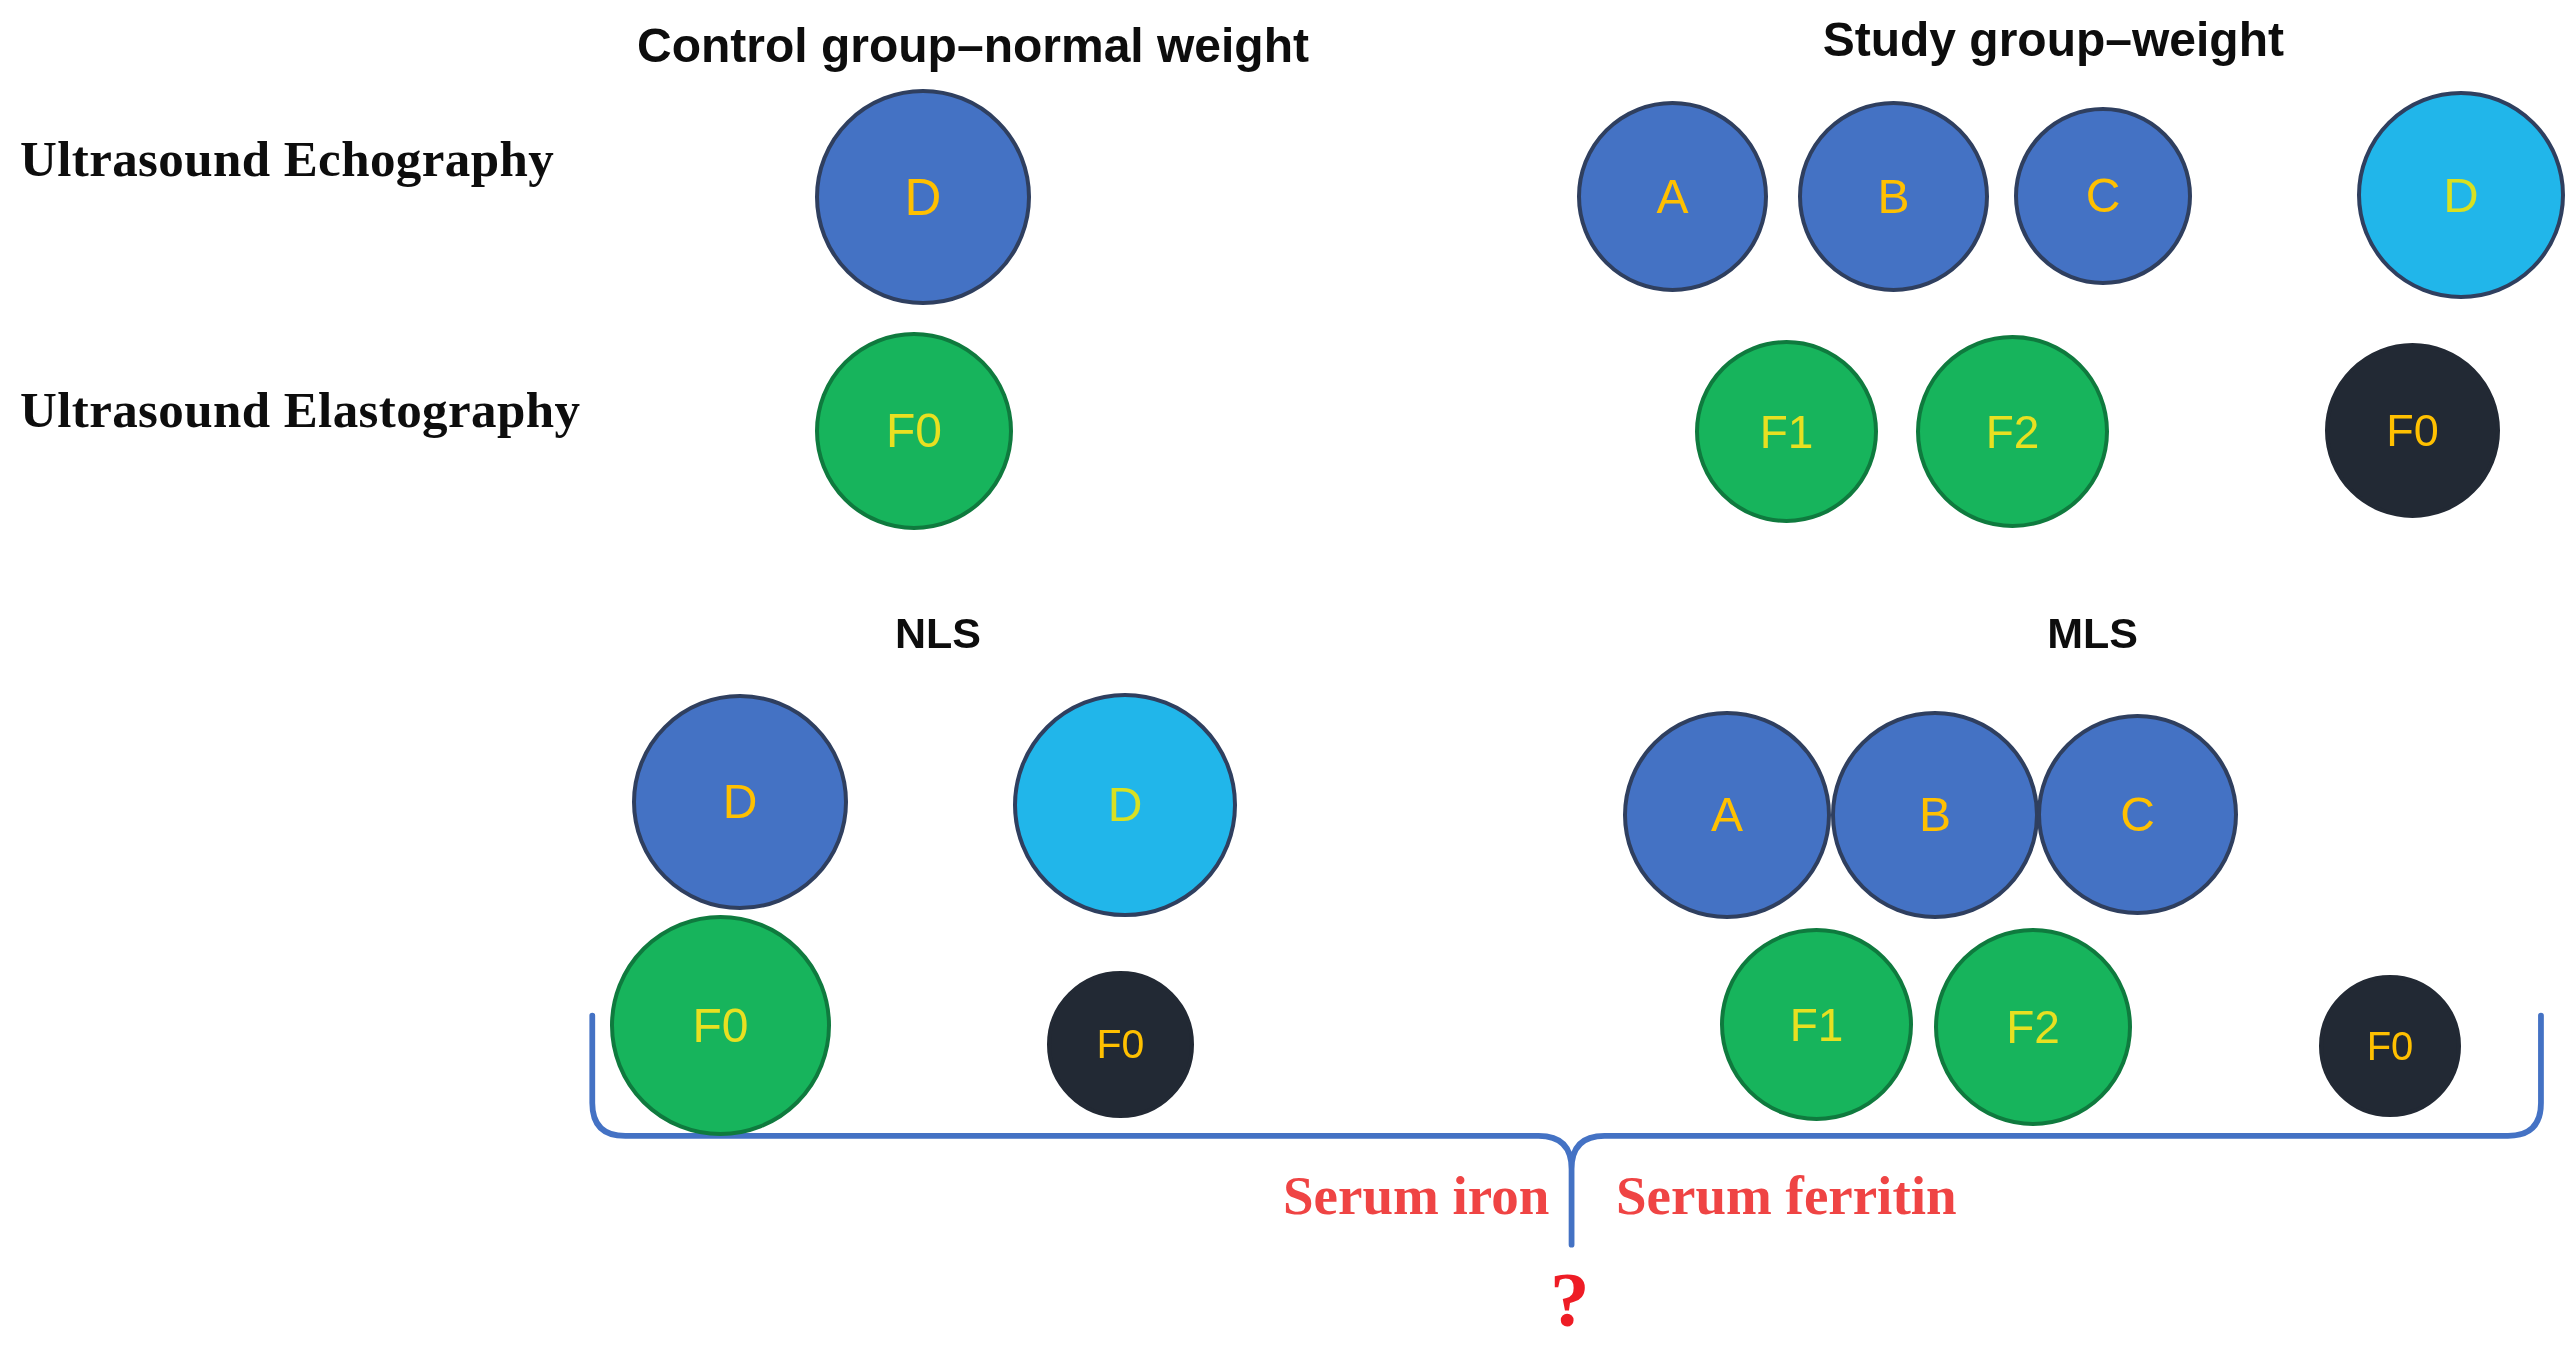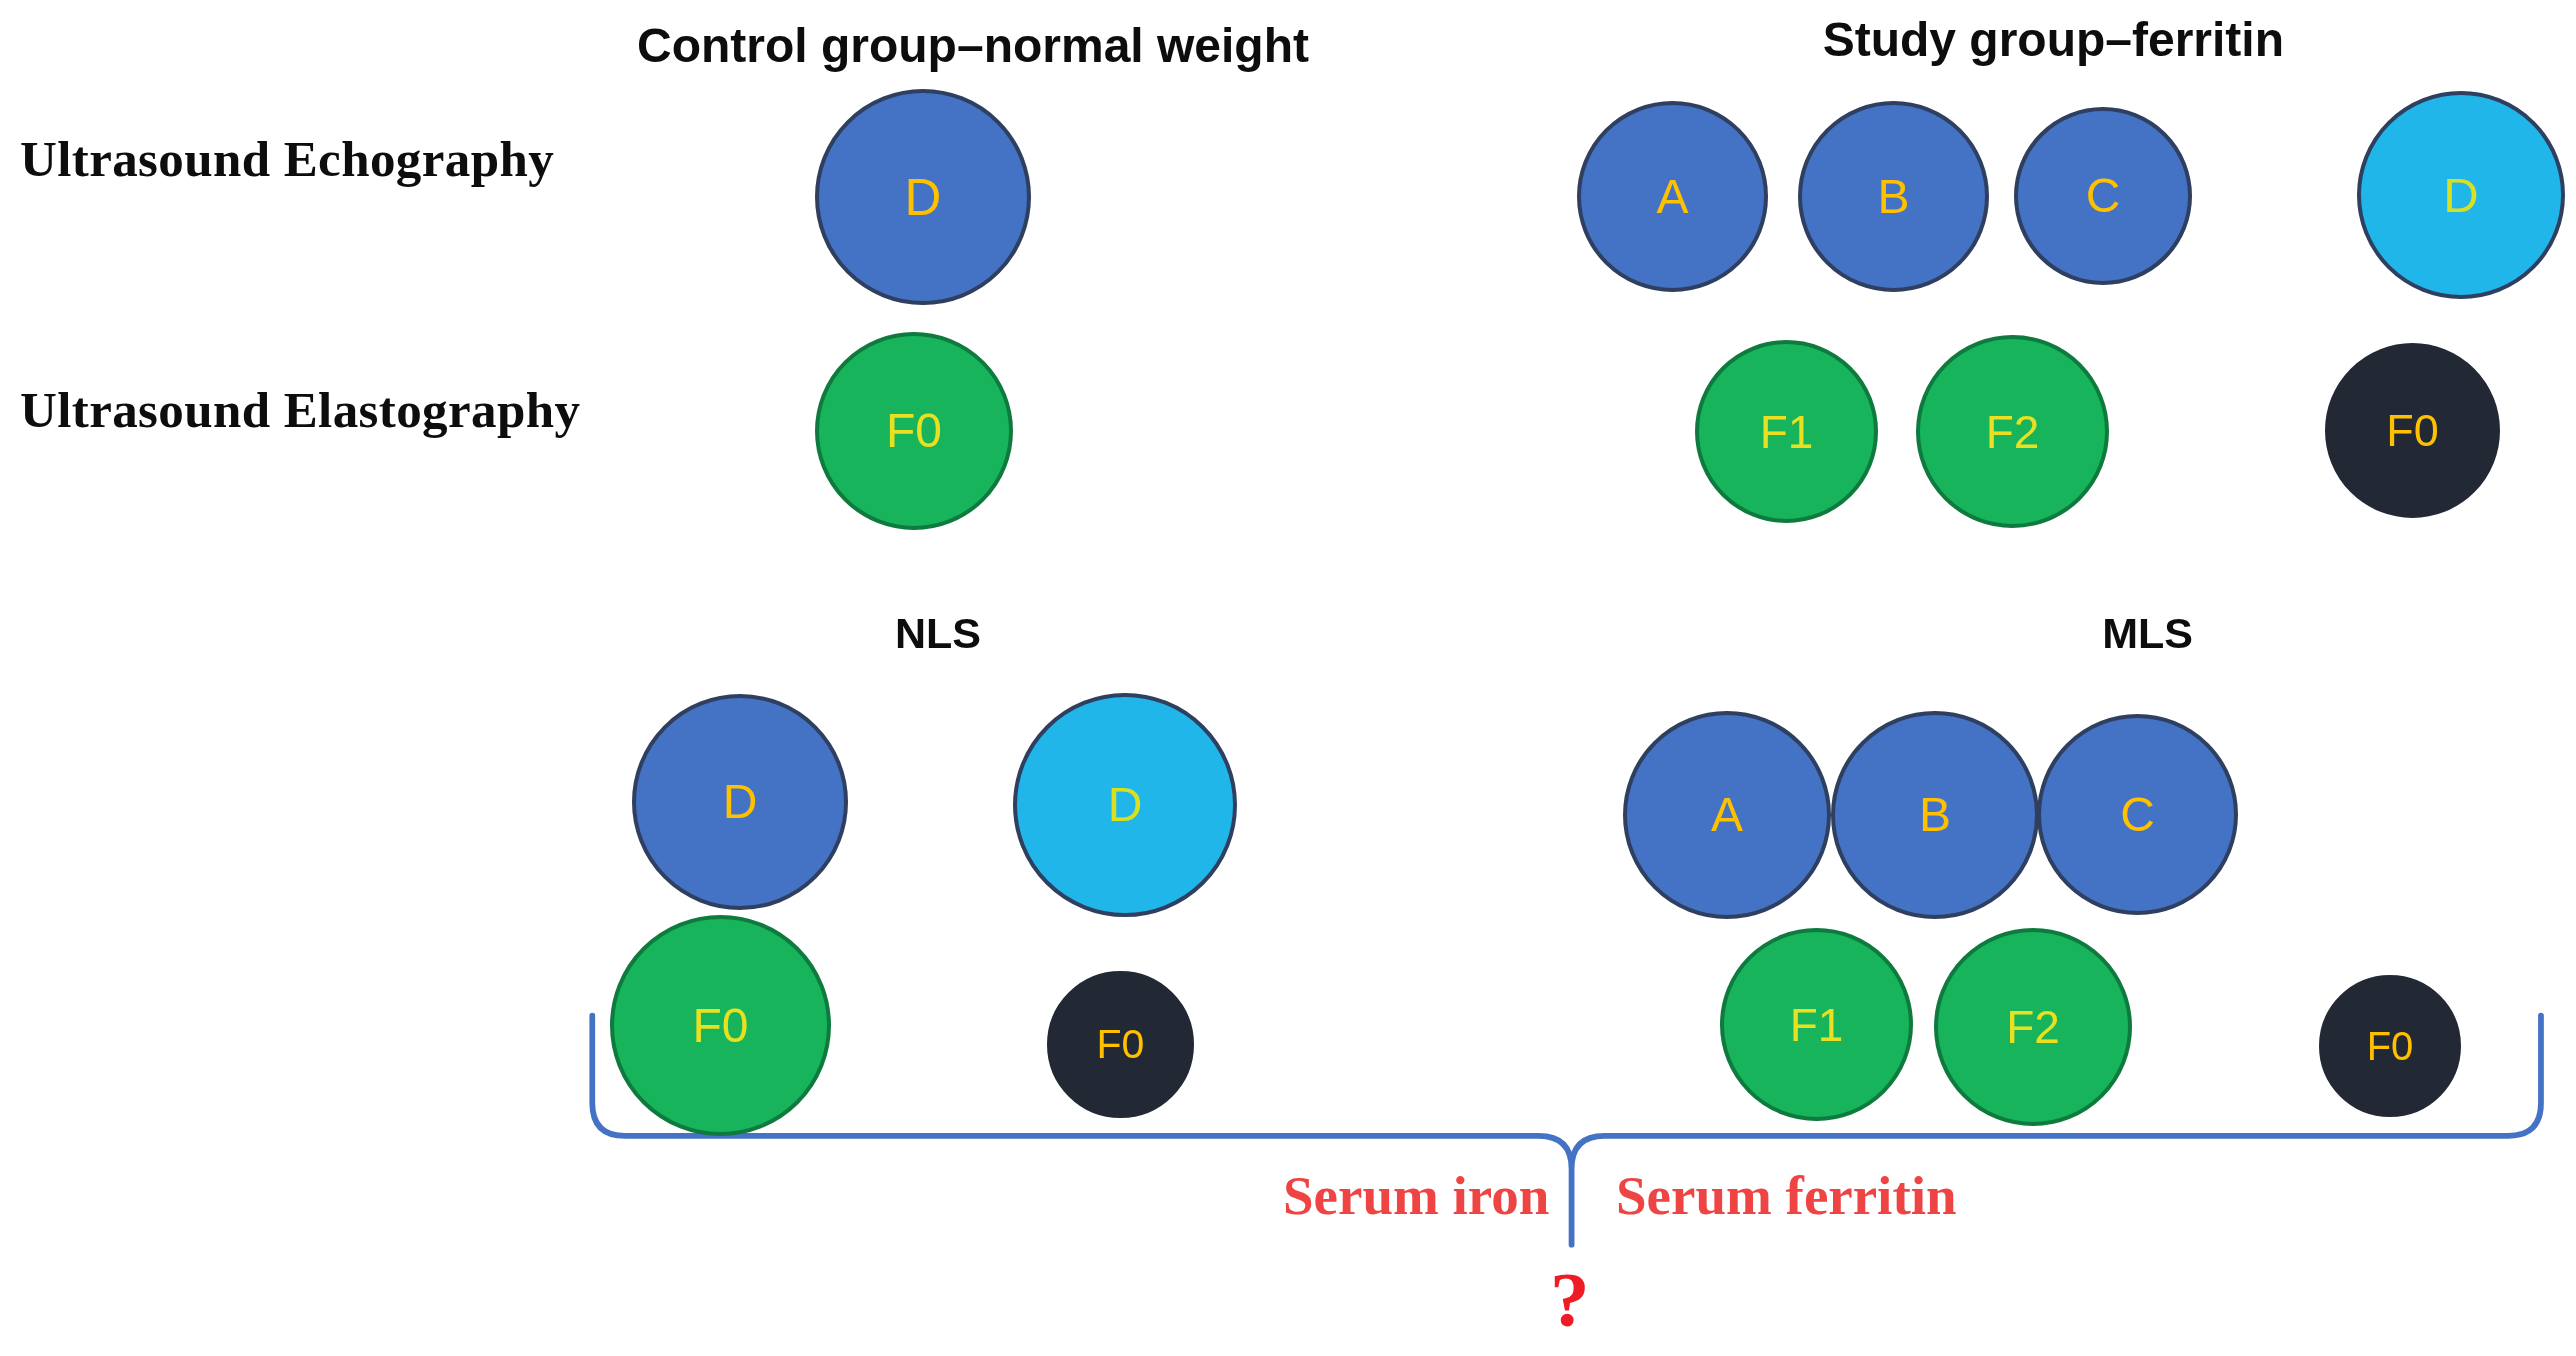--- a/index.html
+++ b/index.html
@@ -94,25 +94,25 @@
 <body>
 
 <div id="canvas">
 
   <div class="row-label" style="left:20px; top:130px;">Ultrasound Echography</div>
 
   <div class="row-label" style="left:20px; top:381px;">Ultrasound Elastography</div>
 
   <div class="group-title" style="left:600px; top:18px; width:709px;">Control group–normal weight</div>
 
-  <div class="group-title" style="left:1773px; top:11.5px; width:511px;">Study group–ferritin</div>
+  <div class="group-title" style="left:1773px; top:11.5px; width:511px;">Study group–weight</div>
 
   <div class="sub-title" style="left:767px; top:609px; width:214px;">NLS</div>
 
-  <div class="sub-title" style="left:1979px; top:609px; width:214px;">MLS</div>
+  <div class="sub-title" style="left:1924px; top:609px; width:214px;">MLS</div>
 
   <div class="serum-label" style="left:1283px; top:1164px;">Serum iron</div>
 
   <div class="serum-label" style="left:1616px; top:1164px;">Serum ferritin</div>
 
   <div class="qmark" style="left:1550px; top:1260px;">?</div>
 
   <svg id="brace-layer" viewBox="0 0 3124 1645">
     <path id="brace-path" fill="none" stroke="#4472c4" stroke-width="7" stroke-linecap="round" stroke-linejoin="round" d="M 718 1232 L 718 1338 Q 718 1378 758 1378 L 1866 1378 Q 1906 1378 1906 1418 L 1906 1510 M 1906 1510 L 1906 1418 Q 1906 1378 1946 1378 L 3042 1378 Q 3082 1378 3082 1338 L 3082 1232"></path>
   </svg>

